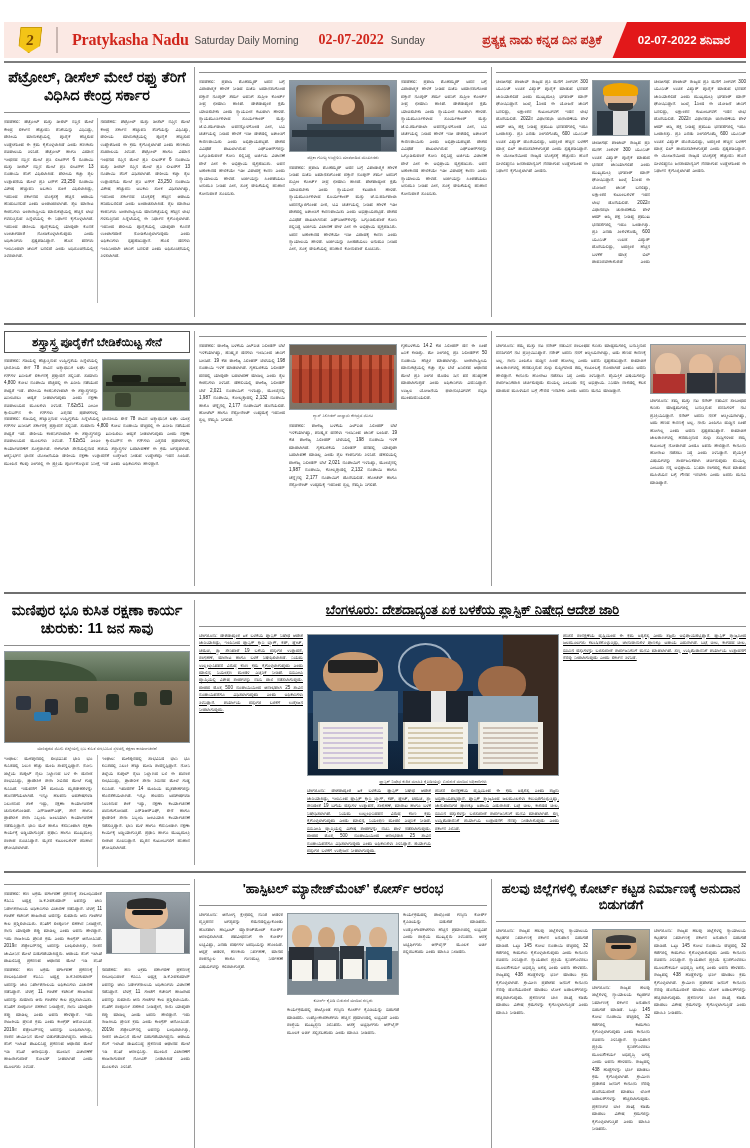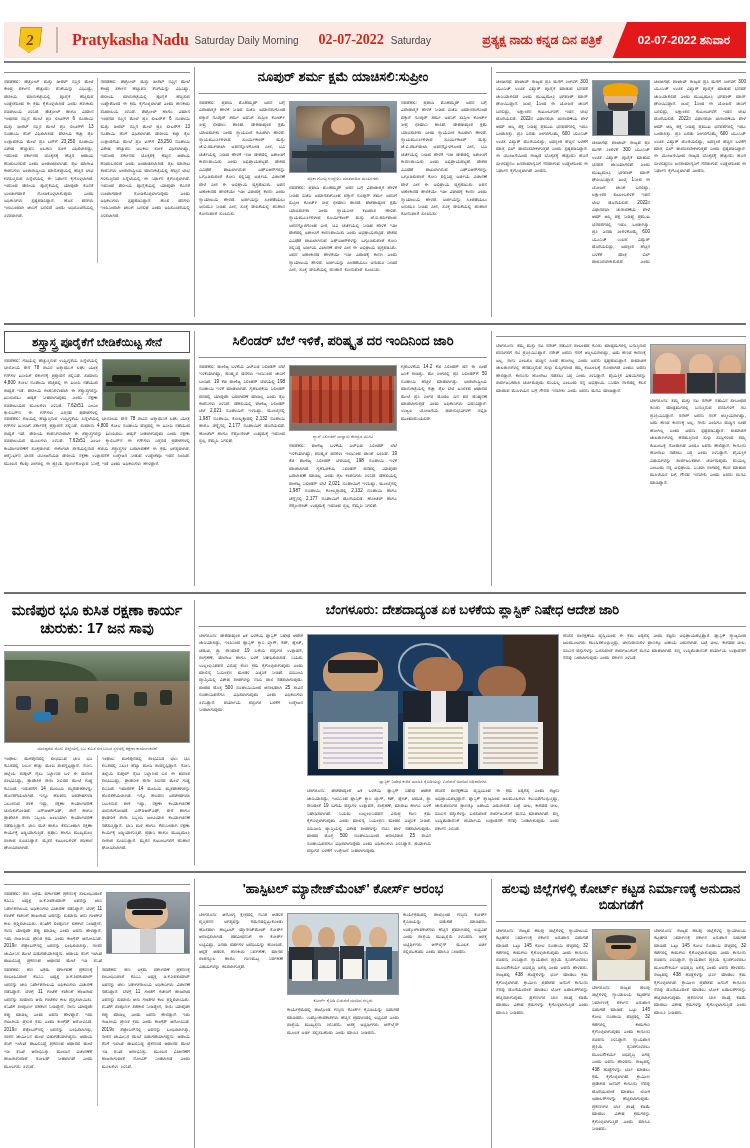--- a/index.html
+++ b/index.html
@@ -152,43 +152,43 @@
 <div class="page">
 
   <div class="masthead">
     <div class="mh-logo">
       <div class="shield">2</div>
     </div>
     <div class="mh-divider"></div>
     <div class="mh-title">Pratykasha Nadu</div>
     <div class="mh-sub">Saturday Daily Morning</div>
     <div class="mh-date">02-07-2022</div>
-    <div class="mh-day">Saturday</div>
+    <div class="mh-day">Sunday</div>
     <div class="mh-kn">ಪ್ರತ್ಯಕ್ಷ ನಾಡು ಕನ್ನಡ ದಿನ ಪತ್ರಿಕೆ</div>
     <div class="mh-redbar">02-07-2022 ಶನಿವಾರ</div>
   </div>
   <div class="mh-rule"></div>
 
   <div class="body-grid">
 
     <div class="row" style="height:250px;">
 
       <div class="col" style="flex:0 0 186px;">
+        <div class="hl hl-xl">ಪೆಟ್ರೋಲ್, ಡೀಸೆಲ್ ಮೇಲೆ ರಫ್ತು ತೆರಿಗೆ ವಿಧಿಸಿದ ಕೇಂದ್ರ ಸರ್ಕಾರ</div>
         <div class="hrule"></div>
         <div style="display:flex;">
           <div class="txt" style="flex:1;height:185px;padding-right:3px;">ನವದೆಹಲಿ: ಪೆಟ್ರೋಲ್ ಮತ್ತು ಡೀಸೆಲ್ ರಫ್ತಿನ ಮೇಲೆ ಕೇಂದ್ರ ಸರ್ಕಾರ ಹೆಚ್ಚುವರಿ ತೆರಿಗೆಯನ್ನು ವಿಧಿಸಿದ್ದು, ದೇಶೀಯ ಮಾರುಕಟ್ಟೆಯಲ್ಲಿ ಪೂರೈಕೆ ಹೆಚ್ಚಿಸುವ ಉದ್ದೇಶದಿಂದ ಈ ಕ್ರಮ ಕೈಗೊಳ್ಳಲಾಗಿದೆ ಎಂದು ಹಣಕಾಸು ಸಚಿವಾಲಯ ತಿಳಿಸಿದೆ. ಪೆಟ್ರೋಲ್ ಹಾಗೂ ವಿಮಾನ ಇಂಧನದ ರಫ್ತಿನ ಮೇಲೆ ಪ್ರತಿ ಲೀಟರ್‌ಗೆ 6 ರೂಪಾಯಿ ಮತ್ತು ಡೀಸೆಲ್ ರಫ್ತಿನ ಮೇಲೆ ಪ್ರತಿ ಲೀಟರ್‌ಗೆ 13 ರೂಪಾಯಿ ತೆರಿಗೆ ವಿಧಿಸಲಾಗಿದೆ. ದೇಶೀಯ ಕಚ್ಚಾ ತೈಲ ಉತ್ಪಾದನೆಯ ಮೇಲೆ ಪ್ರತಿ ಟನ್‌ಗೆ 23,250 ರೂಪಾಯಿ ವಿಶೇಷ ಹೆಚ್ಚುವರಿ ಅಬಕಾರಿ ಸುಂಕ ವಿಧಿಸಲಾಗಿದ್ದು, ಇದರಿಂದ ಸರ್ಕಾರದ ಬೊಕ್ಕಸಕ್ಕೆ ಹೆಚ್ಚಿನ ಆದಾಯ ಹರಿದುಬರಲಿದೆ ಎಂದು ಅಂದಾಜಿಸಲಾಗಿದೆ. ತೈಲ ಮಾರಾಟ ಕಂಪನಿಗಳು ಅಂತಾರಾಷ್ಟ್ರೀಯ ಮಾರುಕಟ್ಟೆಯಲ್ಲಿ ಹೆಚ್ಚಿನ ಲಾಭ ಗಳಿಸುತ್ತಿರುವ ಹಿನ್ನೆಲೆಯಲ್ಲಿ ಈ ನಿರ್ಧಾರ ಕೈಗೊಳ್ಳಲಾಗಿದೆ. ಇದರಿಂದ ದೇಶೀಯ ಪೂರೈಕೆಯಲ್ಲಿ ಯಾವುದೇ ಕೊರತೆ ಉಂಟಾಗದಂತೆ ನೋಡಿಕೊಳ್ಳಲಾಗುವುದು ಎಂದು ಅಧಿಕಾರಿಗಳು ಸ್ಪಷ್ಟಪಡಿಸಿದ್ದಾರೆ. ಹೊಸ ದರಗಳು ಇಂದಿನಿಂದಲೇ ಜಾರಿಗೆ ಬರಲಿವೆ ಎಂದು ಅಧಿಸೂಚನೆಯಲ್ಲಿ ತಿಳಿಸಲಾಗಿದೆ.</div>
           <div style="width:1px;background:#b0b0b0;"></div>
           <div class="txt" style="flex:1;height:185px;padding-left:3px;">ನವದೆಹಲಿ: ಪೆಟ್ರೋಲ್ ಮತ್ತು ಡೀಸೆಲ್ ರಫ್ತಿನ ಮೇಲೆ ಕೇಂದ್ರ ಸರ್ಕಾರ ಹೆಚ್ಚುವರಿ ತೆರಿಗೆಯನ್ನು ವಿಧಿಸಿದ್ದು, ದೇಶೀಯ ಮಾರುಕಟ್ಟೆಯಲ್ಲಿ ಪೂರೈಕೆ ಹೆಚ್ಚಿಸುವ ಉದ್ದೇಶದಿಂದ ಈ ಕ್ರಮ ಕೈಗೊಳ್ಳಲಾಗಿದೆ ಎಂದು ಹಣಕಾಸು ಸಚಿವಾಲಯ ತಿಳಿಸಿದೆ. ಪೆಟ್ರೋಲ್ ಹಾಗೂ ವಿಮಾನ ಇಂಧನದ ರಫ್ತಿನ ಮೇಲೆ ಪ್ರತಿ ಲೀಟರ್‌ಗೆ 6 ರೂಪಾಯಿ ಮತ್ತು ಡೀಸೆಲ್ ರಫ್ತಿನ ಮೇಲೆ ಪ್ರತಿ ಲೀಟರ್‌ಗೆ 13 ರೂಪಾಯಿ ತೆರಿಗೆ ವಿಧಿಸಲಾಗಿದೆ. ದೇಶೀಯ ಕಚ್ಚಾ ತೈಲ ಉತ್ಪಾದನೆಯ ಮೇಲೆ ಪ್ರತಿ ಟನ್‌ಗೆ 23,250 ರೂಪಾಯಿ ವಿಶೇಷ ಹೆಚ್ಚುವರಿ ಅಬಕಾರಿ ಸುಂಕ ವಿಧಿಸಲಾಗಿದ್ದು, ಇದರಿಂದ ಸರ್ಕಾರದ ಬೊಕ್ಕಸಕ್ಕೆ ಹೆಚ್ಚಿನ ಆದಾಯ ಹರಿದುಬರಲಿದೆ ಎಂದು ಅಂದಾಜಿಸಲಾಗಿದೆ. ತೈಲ ಮಾರಾಟ ಕಂಪನಿಗಳು ಅಂತಾರಾಷ್ಟ್ರೀಯ ಮಾರುಕಟ್ಟೆಯಲ್ಲಿ ಹೆಚ್ಚಿನ ಲಾಭ ಗಳಿಸುತ್ತಿರುವ ಹಿನ್ನೆಲೆಯಲ್ಲಿ ಈ ನಿರ್ಧಾರ ಕೈಗೊಳ್ಳಲಾಗಿದೆ. ಇದರಿಂದ ದೇಶೀಯ ಪೂರೈಕೆಯಲ್ಲಿ ಯಾವುದೇ ಕೊರತೆ ಉಂಟಾಗದಂತೆ ನೋಡಿಕೊಳ್ಳಲಾಗುವುದು ಎಂದು ಅಧಿಕಾರಿಗಳು ಸ್ಪಷ್ಟಪಡಿಸಿದ್ದಾರೆ. ಹೊಸ ದರಗಳು ಇಂದಿನಿಂದಲೇ ಜಾರಿಗೆ ಬರಲಿವೆ ಎಂದು ಅಧಿಸೂಚನೆಯಲ್ಲಿ ತಿಳಿಸಲಾಗಿದೆ.</div>
         </div>
       </div>
 
       <div class="vline"></div>
 
       <div class="col" style="flex:0 0 288px;">
-        <div class="hl hl-lg">ನೂಪುರ್ ಶರ್ಮ ಕ್ಷಮೆ ಯಾಚಿಸಲಿ:ಸುಪ್ರೀಂ</div>
         <div class="hrule"></div>
         <div style="display:flex;gap:4px;">
           <div style="flex:0 0 86px;">
             <div class="txt" style="height:182px;">ನವದೆಹಲಿ: ಪ್ರವಾದಿ ಮೊಹಮ್ಮದ್ ಅವರ ಬಗ್ಗೆ ವಿವಾದಾತ್ಮಕ ಹೇಳಿಕೆ ನೀಡಿದ ಬಿಜೆಪಿ ಅಮಾನತುಗೊಂಡ ವಕ್ತಾರೆ ನೂಪುರ್ ಶರ್ಮ ಅವರಿಗೆ ಸುಪ್ರೀಂ ಕೋರ್ಟ್ ತೀವ್ರ ಛೀಮಾರಿ ಹಾಕಿದೆ. ದೇಶದಾದ್ಯಂತ ಕ್ಷಮೆ ಯಾಚಿಸಬೇಕು ಎಂದು ನ್ಯಾಯಪೀಠ ಕಟುವಾಗಿ ಹೇಳಿದೆ. ನ್ಯಾಯಮೂರ್ತಿಗಳಾದ ಸೂರ್ಯಕಾಂತ್ ಮತ್ತು ಜೆ.ಬಿ.ಪರ್ದಿವಾಲಾ ಅವರನ್ನೊಳಗೊಂಡ ಪೀಠ, ಟಿವಿ ಚರ್ಚೆಯಲ್ಲಿ ನೀಡಿದ ಹೇಳಿಕೆ ಇಡೀ ದೇಶದಲ್ಲಿ ಅಶಾಂತಿಗೆ ಕಾರಣವಾಯಿತು ಎಂದು ಅಭಿಪ್ರಾಯಪಟ್ಟಿದೆ. ದೇಶದ ವಿವಿಧೆಡೆ ದಾಖಲಾಗಿರುವ ಎಫ್ಐಆರ್‌ಗಳನ್ನು ಒಗ್ಗೂಡಿಸುವಂತೆ ಕೋರಿ ಸಲ್ಲಿಸಿದ್ದ ಅರ್ಜಿಯ ವಿಚಾರಣೆ ವೇಳೆ ಪೀಠ ಈ ಅಭಿಪ್ರಾಯ ವ್ಯಕ್ತಪಡಿಸಿತು. ಅವರ ಅಹಂಕಾರದ ಹೇಳಿಕೆಯೇ ಇಡೀ ವಿವಾದಕ್ಕೆ ಕಾರಣ ಎಂದು ನ್ಯಾಯಾಲಯ ಹೇಳಿದೆ. ಅರ್ಜಿಯನ್ನು ಹಿಂಪಡೆಯಲು ಅನುಮತಿ ನೀಡಿದ ಪೀಠ, ಸೂಕ್ತ ವೇದಿಕೆಯಲ್ಲಿ ಪರಿಹಾರ ಕೋರುವಂತೆ ಸೂಚಿಸಿತು.</div>
           </div>
           <div style="flex:1;">
             <div class="photo" style="height:72px;background:linear-gradient(180deg,#8d9aa6 0%,#6f7d8a 48%,#4e5a66 100%);">
               <div class="sk" style="left:6%;top:6%;width:88%;height:46%;background:radial-gradient(ellipse at 50% 60%,#c9b49a 0%,#9b8469 55%,#6f6050 100%);border-radius:4px;"></div>
               <div class="sk" style="left:30%;top:18%;width:40%;height:54%;background:#6b4f3a;border-radius:40% 40% 12% 12%;"></div>
               <div class="sk" style="left:39%;top:22%;width:22%;height:26%;background:#d6ab86;border-radius:50%;"></div>
@@ -242,21 +242,20 @@
               <div class="sk" style="left:14%;top:66%;width:18%;height:28%;background:#3c4531;border-radius:3px;"></div>
             </div>
           </div>
         </div>
         <div class="txt" style="height:90px;">ನವದೆಹಲಿ: ಗಡಿಯಲ್ಲಿ ಹೆಚ್ಚುತ್ತಿರುವ ಉದ್ವಿಗ್ನತೆಯ ಹಿನ್ನೆಲೆಯಲ್ಲಿ ಭಾರತೀಯ ಸೇನೆ 78 ಸಾವಿರ ಅತ್ಯಾಧುನಿಕ ಲಘು ಯಂತ್ರ ಗನ್‌ಗಳ ಖರೀದಿಗೆ ಸರ್ಕಾರಕ್ಕೆ ಪ್ರಸ್ತಾವನೆ ಸಲ್ಲಿಸಿದೆ. ಸುಮಾರು 4,800 ಕೋಟಿ ರೂಪಾಯಿ ವೆಚ್ಚದಲ್ಲಿ ಈ ಖರೀದಿ ನಡೆಯುವ ಸಾಧ್ಯತೆ ಇದೆ. ದೇಶೀಯ ಕಂಪನಿಗಳಿಂದಲೇ ಈ ಶಸ್ತ್ರಾಸ್ತ್ರಗಳನ್ನು ಖರೀದಿಸಲು ಆದ್ಯತೆ ನೀಡಲಾಗುವುದು ಎಂದು ರಕ್ಷಣಾ ಸಚಿವಾಲಯದ ಮೂಲಗಳು ತಿಳಿಸಿವೆ. 7.62x51 ಎಂಎಂ ಕ್ಯಾಲಿಬರ್‌ನ ಈ ಗನ್‌ಗಳು ಎತ್ತರದ ಪ್ರದೇಶಗಳಲ್ಲಿ ಕಾರ್ಯಾಚರಣೆಗೆ ಸೂಕ್ತವಾಗಿವೆ. ಈಗಾಗಲೇ ಸೇನೆಯಲ್ಲಿರುವ ಹಳೆಯ ಶಸ್ತ್ರಾಸ್ತ್ರಗಳ ಬದಲಾವಣೆಗೆ ಈ ಕ್ರಮ ಅಗತ್ಯವಾಗಿದೆ. ಆತ್ಮನಿರ್ಭರ ಭಾರತ ಯೋಜನೆಯಡಿ ದೇಶೀಯ ರಕ್ಷಣಾ ಉತ್ಪಾದನೆಗೆ ಉತ್ತೇಜನ ನೀಡುವ ಉದ್ದೇಶವೂ ಇದರ ಹಿಂದಿದೆ. ಮುಂದಿನ ಕೆಲವು ತಿಂಗಳಲ್ಲಿ ಈ ಪ್ರಕ್ರಿಯೆ ಪೂರ್ಣಗೊಳ್ಳುವ ನಿರೀಕ್ಷೆ ಇದೆ ಎಂದು ಅಧಿಕಾರಿಗಳು ಹೇಳಿದ್ದಾರೆ.</div>
       </div>
 
       <div class="vline"></div>
 
       <div class="col" style="flex:0 0 288px;">
-        <div class="hl hl-lg">ಸಿಲಿಂಡರ್ ಬೆಲೆ ಇಳಿಕೆ, ಪರಿಷ್ಕೃತ ದರ ಇಂದಿನಿಂದ ಜಾರಿ</div>
         <div class="hrule"></div>
         <div style="display:flex;gap:4px;">
           <div class="txt" style="flex:0 0 86px;height:212px;">ನವದೆಹಲಿ: ವಾಣಿಜ್ಯ ಬಳಕೆಯ ಎಲ್‌ಪಿಜಿ ಸಿಲಿಂಡರ್ ಬೆಲೆ ಇಳಿಕೆಯಾಗಿದ್ದು, ಪರಿಷ್ಕೃತ ದರಗಳು ಇಂದಿನಿಂದ ಜಾರಿಗೆ ಬಂದಿವೆ. 19 ಕೆಜಿ ವಾಣಿಜ್ಯ ಸಿಲಿಂಡರ್ ಬೆಲೆಯಲ್ಲಿ 198 ರೂಪಾಯಿ ಇಳಿಕೆ ಮಾಡಲಾಗಿದೆ. ಗೃಹಬಳಕೆಯ ಸಿಲಿಂಡರ್ ದರದಲ್ಲಿ ಯಾವುದೇ ಬದಲಾವಣೆ ಮಾಡಿಲ್ಲ ಎಂದು ತೈಲ ಕಂಪನಿಗಳು ತಿಳಿಸಿವೆ. ದೆಹಲಿಯಲ್ಲಿ ವಾಣಿಜ್ಯ ಸಿಲಿಂಡರ್ ಬೆಲೆ 2,021 ರೂಪಾಯಿಗೆ ಇಳಿದಿದ್ದು, ಮುಂಬೈನಲ್ಲಿ 1,987 ರೂಪಾಯಿ, ಕೋಲ್ಕತ್ತಾದಲ್ಲಿ 2,132 ರೂಪಾಯಿ ಹಾಗೂ ಚೆನ್ನೈನಲ್ಲಿ 2,177 ರೂಪಾಯಿಗೆ ದೊರೆಯಲಿದೆ. ಹೋಟೆಲ್ ಹಾಗೂ ರೆಸ್ಟೋರೆಂಟ್ ಉದ್ಯಮಕ್ಕೆ ಇದರಿಂದ ಸ್ವಲ್ಪ ನೆಮ್ಮದಿ ಸಿಗಲಿದೆ.</div>
           <div style="flex:1;">
             <div class="photo" style="height:66px;background:linear-gradient(180deg,#9c8f80 0%,#7d7265 100%);">
               <div class="sk" style="left:2%;top:30%;width:96%;height:60%;background:repeating-linear-gradient(90deg,#b5452e 0 7px,#8d2f1f 7px 10px);border-radius:2px;"></div>
               <div class="sk" style="left:2%;top:14%;width:96%;height:24%;background:repeating-linear-gradient(90deg,#c4553a 0 7px,#93351f 7px 10px);"></div>
               <div class="sk" style="left:0;top:0;width:100%;height:16%;background:#6e6356;"></div>
             </div>
             <div class="cap">ಗ್ಯಾಸ್ ಸಿಲಿಂಡರ್ ದಾಸ್ತಾನು ಕೇಂದ್ರದ ನೋಟ</div>
@@ -285,21 +284,21 @@
           </div>
         </div>
       </div>
     </div>
 
     <div class="hrule-thick"></div>
 
     <div class="row" style="height:265px;">
 
       <div class="col" style="flex:0 0 186px;">
-        <div class="hl hl-xl">ಮಣಿಪುರ ಭೂ ಕುಸಿತ ರಕ್ಷಣಾ ಕಾರ್ಯ ಚುರುಕು: 17 ಜನ ಸಾವು</div>
+        <div class="hl hl-xl">ಮಣಿಪುರ ಭೂ ಕುಸಿತ ರಕ್ಷಣಾ ಕಾರ್ಯ ಚುರುಕು: 11 ಜನ ಸಾವು</div>
         <div class="hrule"></div>
         <div class="photo" style="height:92px;background:linear-gradient(180deg,#7e8f7a 0%,#6b6d5c 45%,#6a5a48 100%);">
           <div class="sk" style="left:0;top:0;width:100%;height:34%;background:linear-gradient(180deg,#7f9079 0%,#4e6048 100%);"></div>
           <div class="sk" style="left:-6%;top:8%;width:56%;height:40%;background:#3f5239;border-radius:0 60% 0 0;"></div>
           <div class="sk" style="left:0;top:32%;width:100%;height:68%;background:linear-gradient(180deg,#8a775f 0%,#6b5a45 100%);"></div>
           <div class="sk" style="left:6%;top:48%;width:8%;height:16%;background:#2f3540;border-radius:3px;"></div>
           <div class="sk" style="left:22%;top:52%;width:7%;height:18%;background:#262b33;border-radius:3px;"></div>
           <div class="sk" style="left:38%;top:50%;width:7%;height:17%;background:#343b2c;border-radius:3px;"></div>
           <div class="sk" style="left:55%;top:46%;width:7%;height:18%;background:#2a3127;border-radius:3px;"></div>
           <div class="sk" style="left:70%;top:44%;width:7%;height:16%;background:#313828;border-radius:3px;"></div>
@@ -309,21 +308,21 @@
         <div class="cap">ಮಣಿಪುರದ ನೋನಿ ಜಿಲ್ಲೆಯಲ್ಲಿ ಭೂ ಕುಸಿತ ಸಂಭವಿಸಿದ ಸ್ಥಳದಲ್ಲಿ ರಕ್ಷಣಾ ಕಾರ್ಯಾಚರಣೆ</div>
         <div style="display:flex;gap:4px;">
           <div class="txt" style="flex:1;height:112px;">ಇಂಫಾಲ: ಮಣಿಪುರದಲ್ಲಿ ಸಂಭವಿಸಿದ ಭಾರಿ ಭೂ ಕುಸಿತದಲ್ಲಿ ಸಿಲುಕಿ ಹೆಚ್ಚು ಮಂದಿ ಸಾವನ್ನಪ್ಪಿದ್ದಾರೆ. ನೋನಿ ಜಿಲ್ಲೆಯ ತುಪುಲ್ ರೈಲು ನಿಲ್ದಾಣದ ಬಳಿ ಈ ದುರಂತ ಸಂಭವಿಸಿದ್ದು, ಪ್ರಾದೇಶಿಕ ಸೇನಾ ಶಿಬಿರದ ಮೇಲೆ ಗುಡ್ಡ ಕುಸಿದಿದೆ. ಇದುವರೆಗೆ 14 ಮಂದಿಯ ಮೃತದೇಹಗಳನ್ನು ಹೊರತೆಗೆಯಲಾಗಿದೆ. ಇನ್ನೂ ಹಲವರು ಅವಶೇಷಗಳಡಿ ಸಿಲುಕಿರುವ ಶಂಕೆ ಇದ್ದು, ರಕ್ಷಣಾ ಕಾರ್ಯಾಚರಣೆ ಚುರುಕುಗೊಂಡಿದೆ. ಎನ್‌ಡಿಆರ್‌ಎಫ್, ಸೇನೆ ಹಾಗೂ ಪ್ರಾದೇಶಿಕ ಸೇನಾ ಸಿಬ್ಬಂದಿ ಜಂಟಿಯಾಗಿ ಕಾರ್ಯಾಚರಣೆ ನಡೆಸುತ್ತಿದ್ದಾರೆ. ಭಾರಿ ಮಳೆ ಹಾಗೂ ಕೆಸರಿನಿಂದಾಗಿ ರಕ್ಷಣಾ ಕಾರ್ಯಕ್ಕೆ ಅಡ್ಡಿಯಾಗುತ್ತಿದೆ. ಪ್ರಧಾನಿ ಹಾಗೂ ಮುಖ್ಯಮಂತ್ರಿ ಸಂತಾಪ ಸೂಚಿಸಿದ್ದಾರೆ. ಮೃತರ ಕುಟುಂಬಗಳಿಗೆ ಪರಿಹಾರ ಘೋಷಿಸಲಾಗಿದೆ.</div>
           <div style="width:1px;background:#b5b5b5;"></div>
           <div class="txt" style="flex:1;height:112px;">ಇಂಫಾಲ: ಮಣಿಪುರದಲ್ಲಿ ಸಂಭವಿಸಿದ ಭಾರಿ ಭೂ ಕುಸಿತದಲ್ಲಿ ಸಿಲುಕಿ ಹೆಚ್ಚು ಮಂದಿ ಸಾವನ್ನಪ್ಪಿದ್ದಾರೆ. ನೋನಿ ಜಿಲ್ಲೆಯ ತುಪುಲ್ ರೈಲು ನಿಲ್ದಾಣದ ಬಳಿ ಈ ದುರಂತ ಸಂಭವಿಸಿದ್ದು, ಪ್ರಾದೇಶಿಕ ಸೇನಾ ಶಿಬಿರದ ಮೇಲೆ ಗುಡ್ಡ ಕುಸಿದಿದೆ. ಇದುವರೆಗೆ 14 ಮಂದಿಯ ಮೃತದೇಹಗಳನ್ನು ಹೊರತೆಗೆಯಲಾಗಿದೆ. ಇನ್ನೂ ಹಲವರು ಅವಶೇಷಗಳಡಿ ಸಿಲುಕಿರುವ ಶಂಕೆ ಇದ್ದು, ರಕ್ಷಣಾ ಕಾರ್ಯಾಚರಣೆ ಚುರುಕುಗೊಂಡಿದೆ. ಎನ್‌ಡಿಆರ್‌ಎಫ್, ಸೇನೆ ಹಾಗೂ ಪ್ರಾದೇಶಿಕ ಸೇನಾ ಸಿಬ್ಬಂದಿ ಜಂಟಿಯಾಗಿ ಕಾರ್ಯಾಚರಣೆ ನಡೆಸುತ್ತಿದ್ದಾರೆ. ಭಾರಿ ಮಳೆ ಹಾಗೂ ಕೆಸರಿನಿಂದಾಗಿ ರಕ್ಷಣಾ ಕಾರ್ಯಕ್ಕೆ ಅಡ್ಡಿಯಾಗುತ್ತಿದೆ. ಪ್ರಧಾನಿ ಹಾಗೂ ಮುಖ್ಯಮಂತ್ರಿ ಸಂತಾಪ ಸೂಚಿಸಿದ್ದಾರೆ. ಮೃತರ ಕುಟುಂಬಗಳಿಗೆ ಪರಿಹಾರ ಘೋಷಿಸಲಾಗಿದೆ.</div>
         </div>
       </div>
 
       <div class="vline"></div>
 
-      <div class="col" style="flex:1 1 auto;">
+      <div class="col" style="flex:1 1 auto;text-decoration:underline;">
         <div class="hl hl-lg">ಬೆಂಗಳೂರು: ದೇಶದಾದ್ಯಂತ ಏಕ ಬಳಕೆಯ ಪ್ಲಾಸ್ಟಿಕ್ ನಿಷೇಧ ಆದೇಶ ಜಾರಿ</div>
         <div class="hrule"></div>
         <div style="display:flex;gap:4px;">
           <div class="txt" style="flex:0 0 104px;height:226px;">ಬೆಂಗಳೂರು: ದೇಶದಾದ್ಯಂತ ಏಕ ಬಳಕೆಯ ಪ್ಲಾಸ್ಟಿಕ್ ನಿಷೇಧ ಆದೇಶ ಜಾರಿಯಾಗಿದ್ದು, ಇಂದಿನಿಂದ ಪ್ಲಾಸ್ಟಿಕ್ ಕ್ಯಾರಿ ಬ್ಯಾಗ್, ಕಪ್, ಪ್ಲೇಟ್, ಚಮಚ, ಸ್ಟ್ರಾ ಸೇರಿದಂತೆ 19 ಬಗೆಯ ವಸ್ತುಗಳ ಉತ್ಪಾದನೆ, ಸಂಗ್ರಹಣೆ, ಮಾರಾಟ ಹಾಗೂ ಬಳಕೆ ನಿಷೇಧಿಸಲಾಗಿದೆ. ನಿಯಮ ಉಲ್ಲಂಘಿಸಿದವರ ವಿರುದ್ಧ ಕಠಿಣ ಕ್ರಮ ಕೈಗೊಳ್ಳಲಾಗುವುದು ಎಂದು ಮಾಲಿನ್ಯ ನಿಯಂತ್ರಣ ಮಂಡಳಿ ಎಚ್ಚರಿಕೆ ನೀಡಿದೆ. ಬಿಬಿಎಂಪಿ ವ್ಯಾಪ್ತಿಯಲ್ಲಿ ವಿಶೇಷ ತಂಡಗಳನ್ನು ರಚಿಸಿ ದಾಳಿ ನಡೆಸಲಾಗುವುದು. ದಂಡದ ಮೊತ್ತ 500 ರೂಪಾಯಿಯಿಂದ ಆರಂಭವಾಗಿ 25 ಸಾವಿರ ರೂಪಾಯಿವರೆಗೂ ವಿಧಿಸಲಾಗುವುದು ಎಂದು ಅಧಿಕಾರಿಗಳು ತಿಳಿಸಿದ್ದಾರೆ. ಪರ್ಯಾಯ ವಸ್ತುಗಳ ಬಳಕೆಗೆ ಉತ್ತೇಜನ ನೀಡಲಾಗುವುದು.</div>
           <div style="flex:0 0 252px;">
             <div class="photo" style="height:142px;background:linear-gradient(180deg,#1e3a5c 0%,#16314f 55%,#0f2136 100%);">
               <div class="sk" style="left:0;top:0;width:100%;height:56%;background:#1c3b5e;"></div>
               <div class="sk" style="left:36%;top:6%;width:22%;height:34%;border:2px solid #c9d7e3;border-radius:50%;opacity:.75;"></div>
               <div class="sk" style="left:78%;top:0;width:22%;height:100%;background:#3a2b22;"></div>
               <div class="sk" style="left:6%;top:12%;width:24%;height:32%;background:#c79a72;border-radius:46%;"></div>

